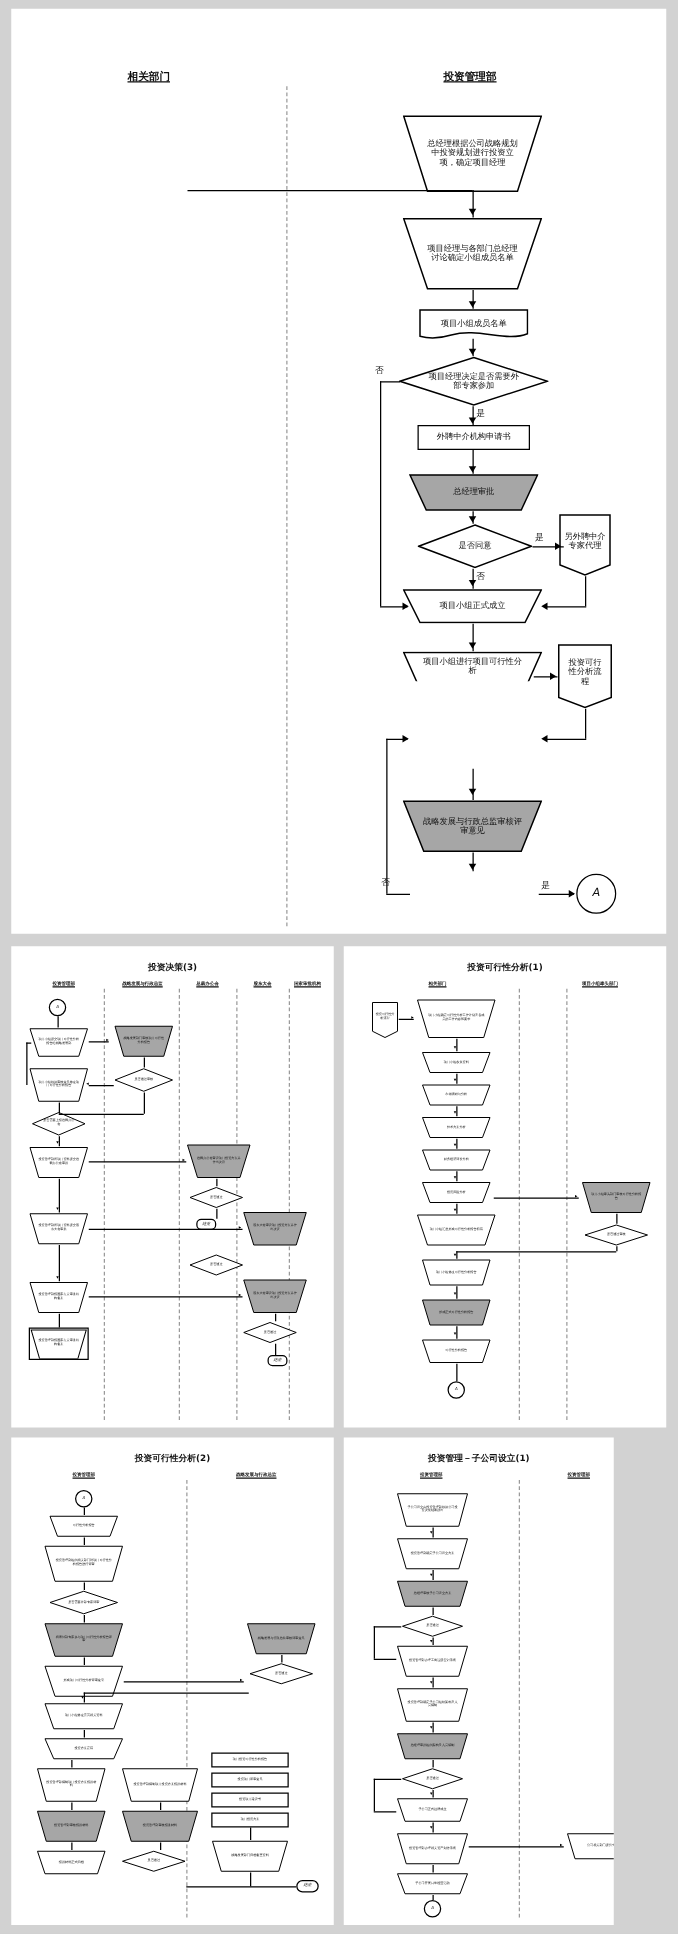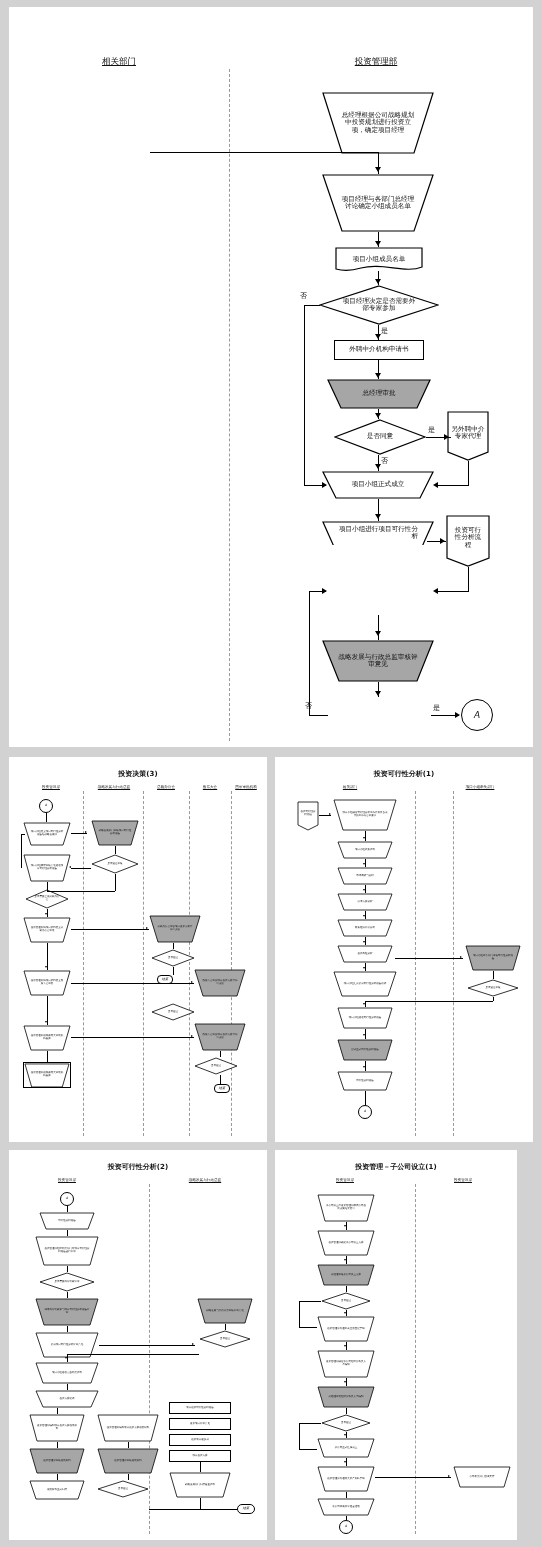--- a/index.html
+++ b/index.html
@@ -19,37 +19,37 @@
   
   .panel {
     position: absolute;
     background: #ffffff;
     overflow: hidden;
   }
   #panel-main { left: 9px;   top: 7px;    width: 524px; height: 740px; }
   #panel-2    { left: 9px;   top: 757px;  width: 258px; height: 385px; }
   #panel-3    { left: 275px; top: 757px;  width: 258px; height: 385px; }
   #panel-4    { left: 9px;   top: 1150px; width: 258px; height: 390px; }
-  #panel-5    { left: 275px; top: 1150px; width: 242px; height: 390px; }
+  #panel-5    { left: 275px; top: 1150px; width: 216px; height: 390px; }
 
   .panel-title {
     position: absolute;
     width: 100%;
     text-align: center;
     font-weight: bold;
     color: #111;
     white-space: nowrap;
   }
   #panel-main .panel-title { top: 18px; font-size: 13px; }
   .sub .panel-title { top: 12px; font-size: 7px; }
 
   
   .lane-head {
     position: absolute;
-    font-weight: normal;
+    font-weight: bold;
     color: #111;
     text-decoration: underline;
     white-space: nowrap;
     transform: translateX(-50%);
     text-align: center;
   }
   #panel-main .lane-head { font-size: 8.5px; top: 49px; }
   .sub .lane-head { font-size: 3.6px; top: 28px; }
 
   .lane-div {
@@ -196,21 +196,21 @@
       <span class="lbl" style="width:34px; margin-bottom:6px;">另外聘中介专家代理</span>
     </div>
 
     <div class="shape trap" style="left:313px; top:464px; width:112px; height:28px;">
       <svg class="trap-bg" viewBox="0 0 112 28" preserveAspectRatio="none">
           <polygon points="1,1 111,1 98,27 14,27" fill="#ffffff" stroke="#000" stroke-width="1.2" vector-effect="non-scaling-stroke"></polygon>
         </svg>
       <span class="lbl" style="width:86px">项目小组正式成立</span>
     </div>
 
-    <div class="shape trap" style="left:313px; top:514px; width:112px; height:24px;text-align:right;">
+    <div class="shape trap" style="left:313px; top:514px; width:112px; height:24px;">
       <svg class="trap-bg" viewBox="0 0 112 38" preserveAspectRatio="none">
           <polygon points="1,1 111,1 95,37 17,37" fill="#ffffff" stroke="#000" stroke-width="1.2" vector-effect="non-scaling-stroke"></polygon>
         </svg>
       <span class="lbl" style="width:80px">项目小组进行项目可行性分析</span>
     </div>
 
     <div class="shape doc" style="left:437px; top:508px; width:44px; height:52px;">
       <svg class="doc-bg" viewBox="0 0 44 52" preserveAspectRatio="none">
           <path d="M1,1 H43 V43 L22,51 L1,43 Z" fill="#ffffff" stroke="#000" stroke-width="1.2" vector-effect="non-scaling-stroke"></path>
         </svg>

